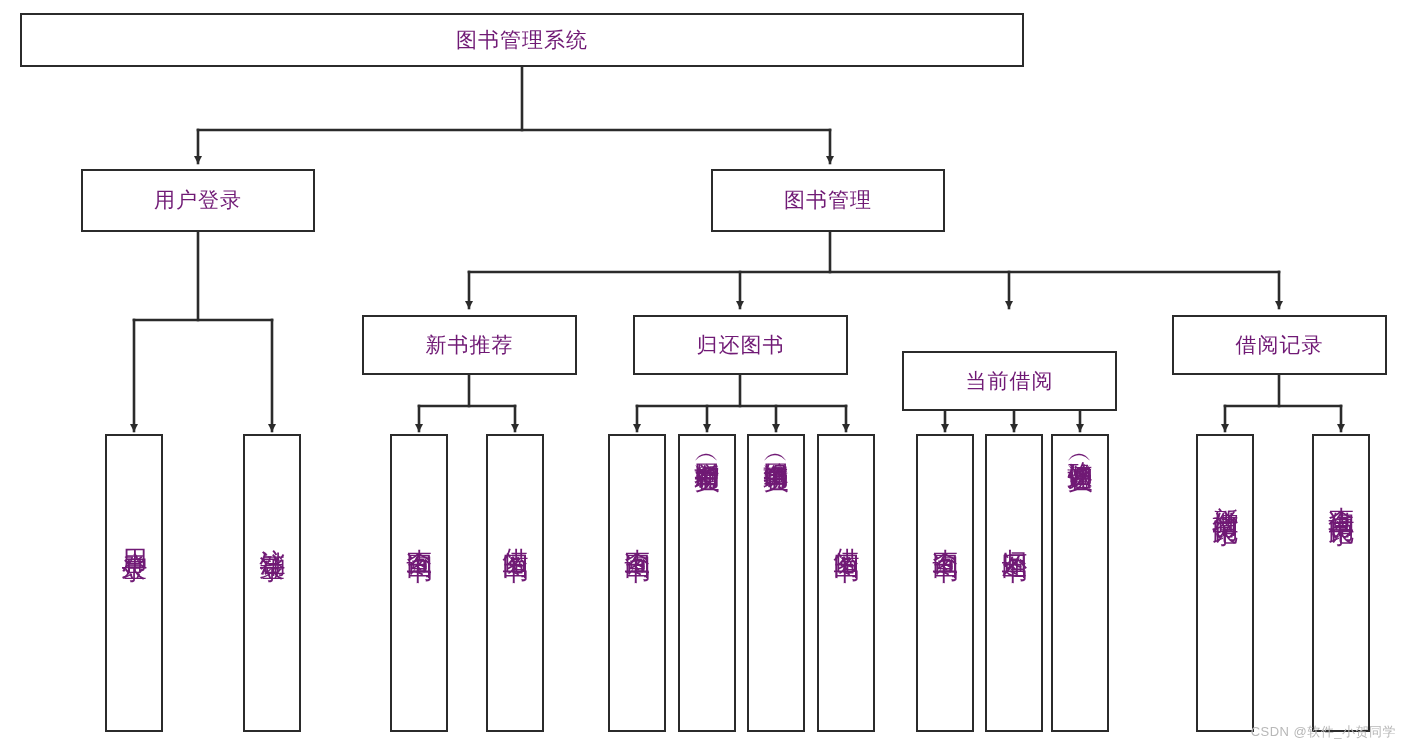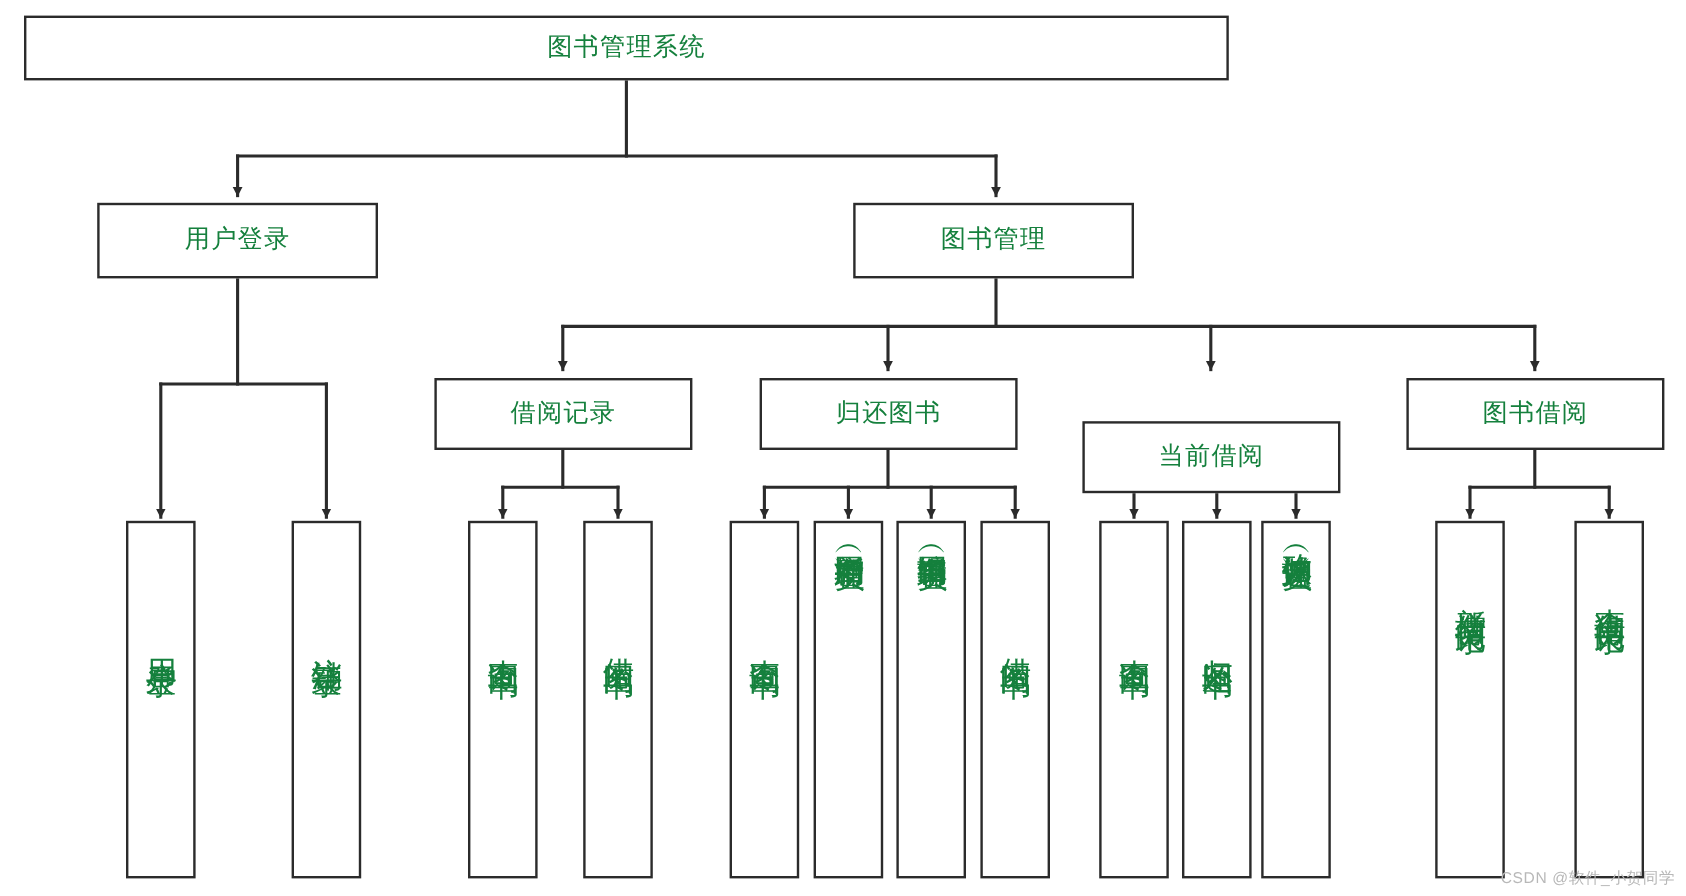--- a/index.html
+++ b/index.html
@@ -31,21 +31,21 @@
     position: absolute;
     box-sizing: border-box;
     background: #ffffff;
     border: 2.5px solid #2b2b2b;
     display: flex;
     align-items: center;
     justify-content: center;
     overflow: hidden;
   }
   .node .label {
-    color: #15803d;
+    color: #701a75;
     letter-spacing: 1px;
     white-space: nowrap;
     line-height: 1.15;
   }
   .node.horiz .label {
     font-size: 21px;
   }
   .node.vert {
     align-items: flex-start;
     justify-content: center;
@@ -131,30 +131,30 @@
   </div>
 
   <div class="node horiz" style="left:81px; top:169px; width:234px; height:63px;">
     <span class="label">用户登录</span>
   </div>
   <div class="node horiz" style="left:711px; top:169px; width:234px; height:63px;align-items:center;">
     <span class="label">图书管理</span>
   </div>
 
   <div class="node horiz" style="left:362px; top:315px; width:215px; height:60px;">
-    <span class="label">借阅记录</span>
+    <span class="label">新书推荐</span>
   </div>
   <div class="node horiz" style="left:633px; top:315px; width:215px; height:60px;">
     <span class="label">归还图书</span>
   </div>
   <div class="node horiz" style="left:902px; top:315px; width:215px; height:60px;margin-top:36px;">
     <span class="label">当前借阅</span>
   </div>
   <div class="node horiz" style="left:1172px; top:315px; width:215px; height:60px;">
-    <span class="label">图书借阅</span>
+    <span class="label">借阅记录</span>
   </div>
 
   <div class="node vert" style="left:105px; top:434px; width:58px; height:298px; padding-top:92px;">
     <span class="label">用户登录</span>
   </div>
   <div class="node vert" style="left:243px; top:434px; width:58px; height:298px; padding-top:92px;">
     <span class="label">注销登录</span>
   </div>
 
   <div class="node vert" style="left:390px; top:434px; width:58px; height:298px; padding-top:92px;">

